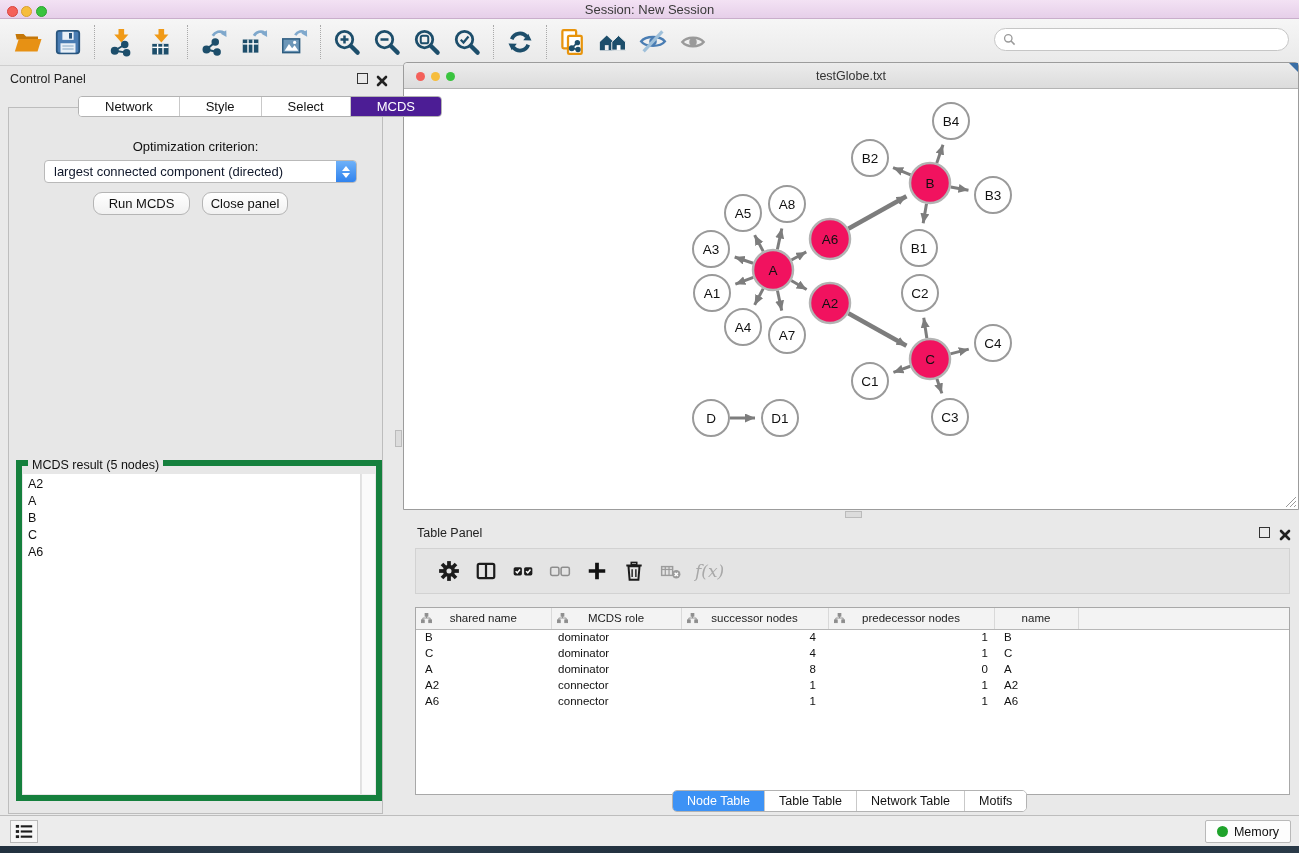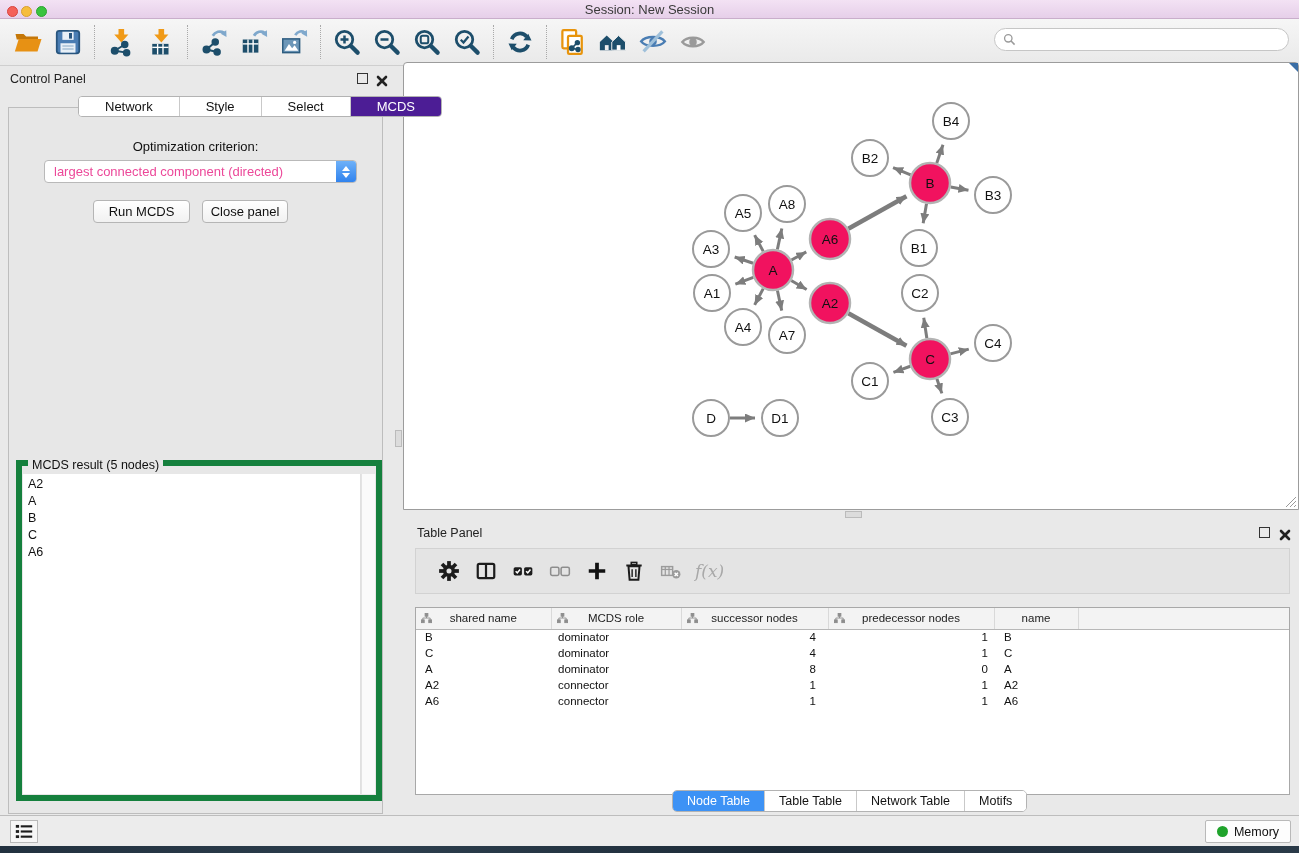--- a/index.html
+++ b/index.html
@@ -39,28 +39,28 @@
     background:#e7e7e7; border:1px solid #bdbdbd; }
   .seg-tabs { position:absolute; left:78px; top:30px; height:21px; display:flex; z-index:3;
     border:1px solid #b3b3b3; border-radius:4px; background:#fff; overflow:hidden; }
   .seg-tab { height:100%; display:flex; align-items:center; justify-content:center;
     font-size:13px; color:#111; background:#fff; border-right:1px solid #c9c9c9; padding:0 26px; }
   .seg-tab:last-child { border-right:none; }
   .seg-tab.active { background:#4c1d95; color:#fff; }
   .opt-label { position:absolute; left:0; right:0; top:31px; text-align:center; font-size:13px; color:#111; }
   .dropdown { position:absolute; left:35px; top:52px; width:313px; height:23px; background:#fff;
     border:1px solid #b9b9b9; border-radius:4px; display:flex; align-items:center; }
-  .dropdown .dd-text { flex:1; font-size:13px; color:#ec4899; padding-left:9px; white-space:nowrap; overflow:hidden; }
+  .dropdown .dd-text { flex:1; font-size:13px; color:#0f172a; padding-left:9px; white-space:nowrap; overflow:hidden; }
   .dd-stepper { width:20px; height:21px; background:linear-gradient(#6eb1f8,#3183ee); border-radius:0 3px 3px 0;
     display:flex; flex-direction:column; align-items:center; justify-content:center; gap:2px; }
   .dd-up { width:0; height:0; border-left:4px solid transparent; border-right:4px solid transparent; border-bottom:5px solid #fff; }
   .dd-down { width:0; height:0; border-left:4px solid transparent; border-right:4px solid transparent; border-top:5px solid #fff; }
   .btn { position:absolute; height:23px; background:linear-gradient(#ffffff,#f1f1f1);
-    border:1px solid #b5b5b5; border-radius:4px; font-size:13px; color:#111;
-    display:flex; align-items:center; justify-content:center;margin-top:8px; }
+    border:1px solid #b5b5b5; border-radius:9px; font-size:13px; color:#111;
+    display:flex; align-items:center; justify-content:center; }
   .btn-run { left:84px; top:84px; width:97px; }
   .btn-closepanel { left:193px; top:84px; width:86px; }
   .result-fieldset { position:absolute; left:7px; top:352px; width:366px; height:341px;
     border:6px solid #15803d; }
   .result-legend { position:absolute; left:6px; top:-8px; background:#e7e7e7; padding:0 4px;
     font-size:12.5px; color:#111; }
   .result-list { position:absolute; left:1px; top:8px; right:15px; bottom:1px; background:#fff;
     border-right:1px solid #e0e0e0; overflow:hidden; padding-top:2px; }
   .result-item { font-size:12.5px; color:#111; line-height:17px; padding-left:5px; }
   .result-scroll { position:absolute; top:8px; right:1px; width:14px; bottom:1px; background:#fafafa;
@@ -335,20 +335,26 @@
     </div>
     <div class="seg-tabs">
       <div class="seg-tab">Network</div>
       <div class="seg-tab">Style</div>
       <div class="seg-tab">Select</div>
       <div class="seg-tab active">MCDS</div>
     </div>
   </div>
 
   <div class="net-window">
+    <div class="net-titlebar">
+      <div class="ntl red"></div>
+      <div class="ntl yellow"></div>
+      <div class="ntl green"></div>
+      <div class="title">testGlobe.txt</div>
+    </div>
     <div class="net-canvas">
       <svg id="graph-svg" width="894" height="420" viewBox="0 0 894 420">
         <defs>
           <marker id="arrow" markerUnits="userSpaceOnUse" markerWidth="11" markerHeight="10" refX="10" refY="4.5" orient="auto">
             <path id="arrow-path" d="M0,0 L10,4.5 L0,9 Z" fill="#7d7d7d"></path>
           </marker>
         </defs>
         <g id="graph-edges">
             <line x1="359.21932491051496" y1="162.41671732997838" x2="350.64366082081557" y2="146.12295555954955" stroke="#7d7d7d" stroke-width="3" marker-end="url(#arrow)"></line>
             <line x1="373.3575883754563" y1="160.45708337284873" x2="377.81239479112344" y2="139.45585312756103" stroke="#7d7d7d" stroke-width="3" marker-end="url(#arrow)"></line>

